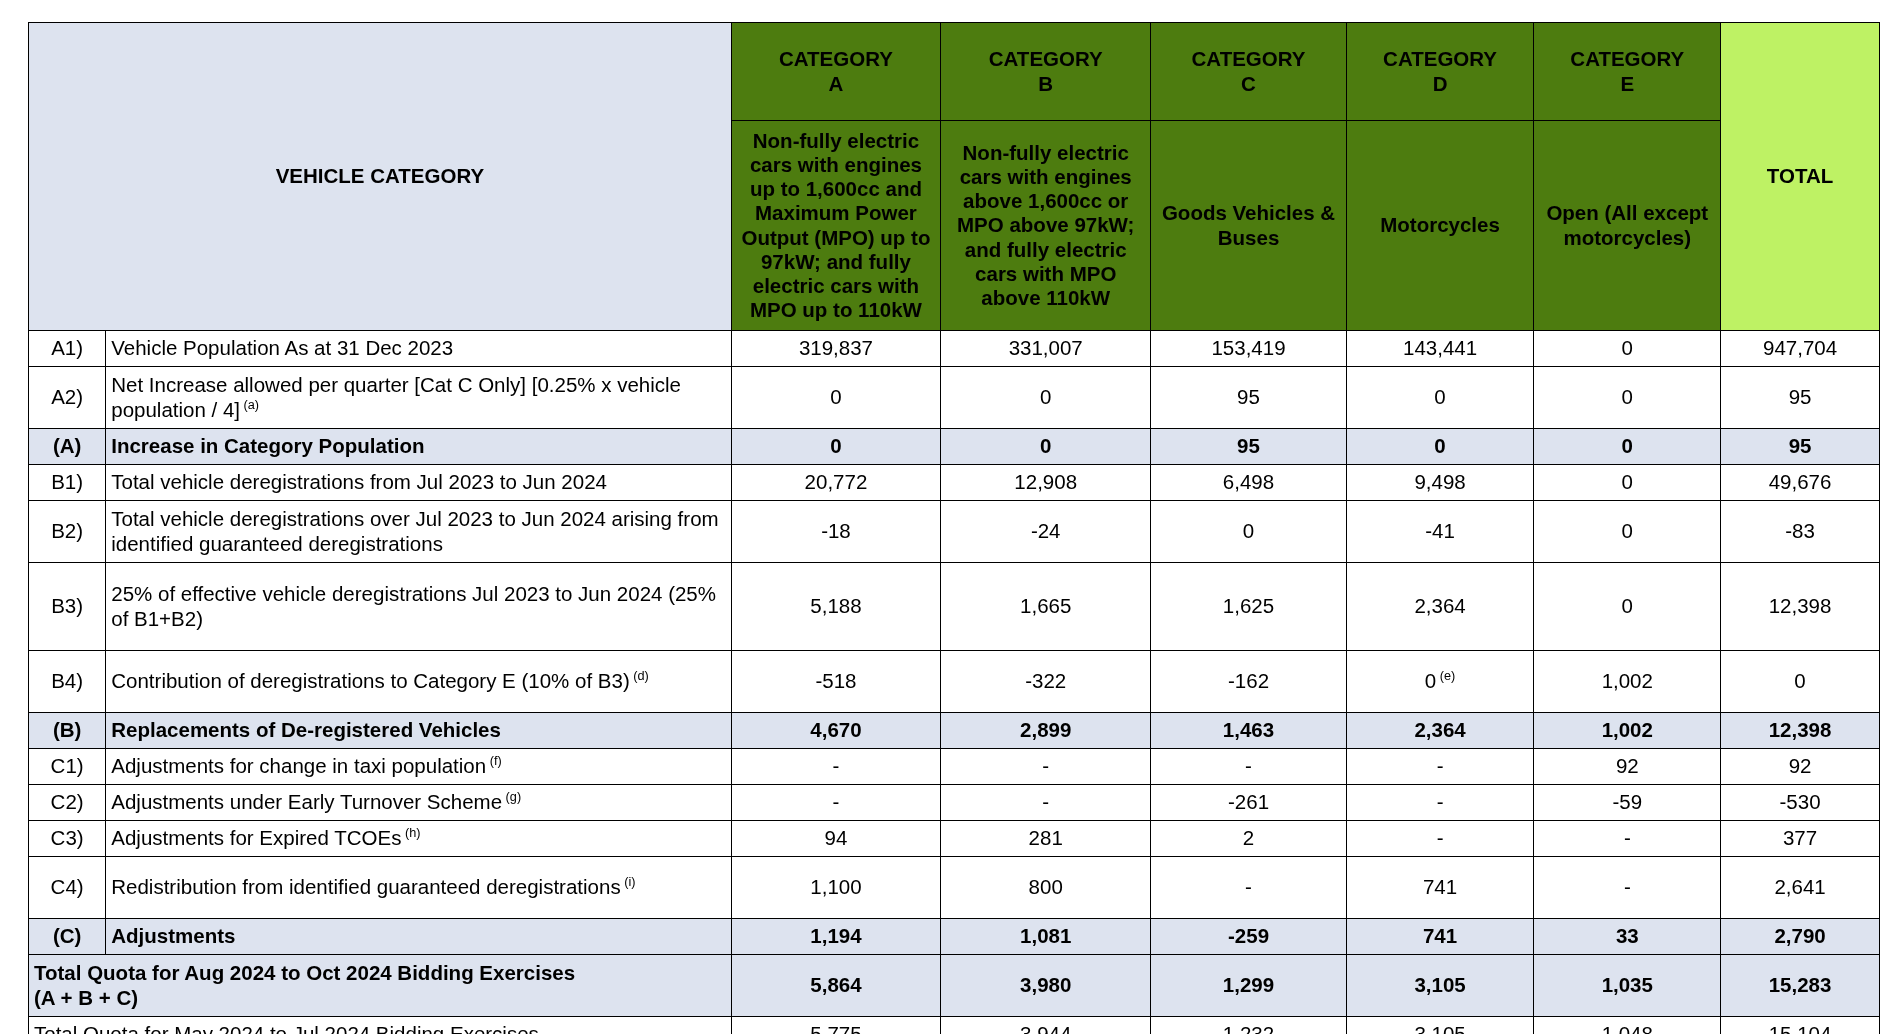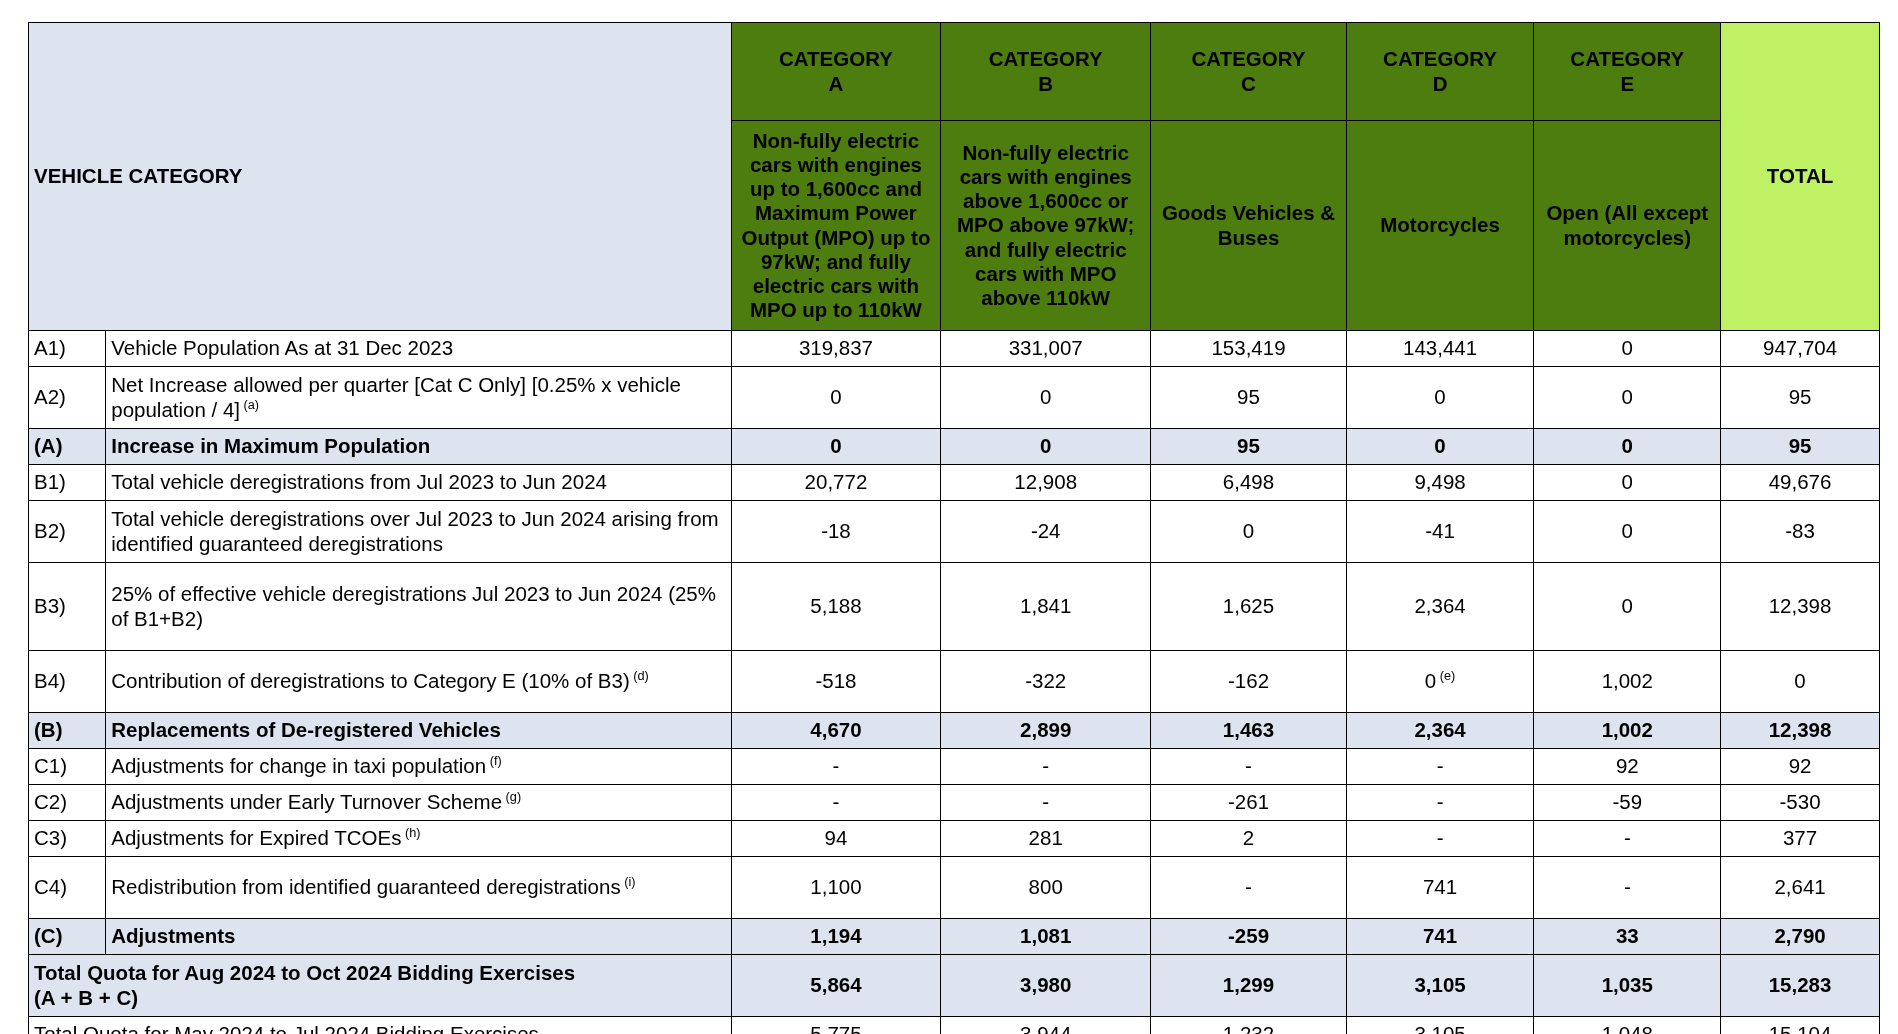--- a/index.html
+++ b/index.html
@@ -58,36 +58,37 @@
   .hdr-desc {
     height: 210px;
     font-size: 19.5px;
     line-height: 1.2;
   }
   .hdr-catc, .hdr-catd, .hdr-cate {
     font-size: 20px;
   }
   .vehcat {
     background: #dde3ef;
-    text-align: left;
+    text-align: center;
     font-weight: bold;
     font-size: 22px;
     vertical-align: middle;
     margin-top: 48px;
   }
   .total-hdr {
     background: #bef264;
     text-align: center;
     font-weight: bold;
     font-size: 22px;
     vertical-align: middle;
   }
 
   
   .code {
+    text-align: center;
     font-size: 21px;
     vertical-align: middle;
     white-space: nowrap;
   }
   .desc {
     text-align: left;
     font-size: 21px;
     vertical-align: middle;
     padding-left: 8px;
     margin-top: 37px;
@@ -186,21 +187,21 @@
           <td class="desc">Net Increase allowed per quarter [Cat C Only] [0.25% x vehicle population / 4]<sup> (a)</sup></td>
           <td class="num">0</td>
           <td class="num">0</td>
           <td class="num">95</td>
           <td class="num">0</td>
           <td class="num">0</td>
           <td class="num">95</td>
         </tr>
         <tr class="summary">
           <td class="code r-short">(A)</td>
-          <td class="desc">Increase in Maximum Population</td>
+          <td class="desc">Increase in Category Population</td>
           <td class="num">0</td>
           <td class="num">0</td>
           <td class="num">95</td>
           <td class="num">0</td>
           <td class="num">0</td>
           <td class="num">95</td>
         </tr>
         <tr>
           <td class="code r-short">B1)</td>
           <td class="desc">Total vehicle deregistrations from Jul 2023 to Jun 2024</td>
@@ -218,21 +219,21 @@
           <td class="num">-24</td>
           <td class="num">0</td>
           <td class="num">-41</td>
           <td class="num">0</td>
           <td class="num">-83</td>
         </tr>
         <tr>
           <td class="code r-tall3">B3)</td>
           <td class="desc">25% of effective vehicle deregistrations Jul 2023 to Jun 2024 (25% of B1+B2)</td>
           <td class="num">5,188</td>
-          <td class="num">1,841</td>
+          <td class="num">1,665</td>
           <td class="num">1,625</td>
           <td class="num">2,364</td>
           <td class="num">0</td>
           <td class="num">12,398</td>
         </tr>
         <tr>
           <td class="code r-tall2">B4)</td>
           <td class="desc">Contribution of deregistrations to Category E (10% of B3)<sup> (d)</sup></td>
           <td class="num">-518</td>
           <td class="num">-322</td>

